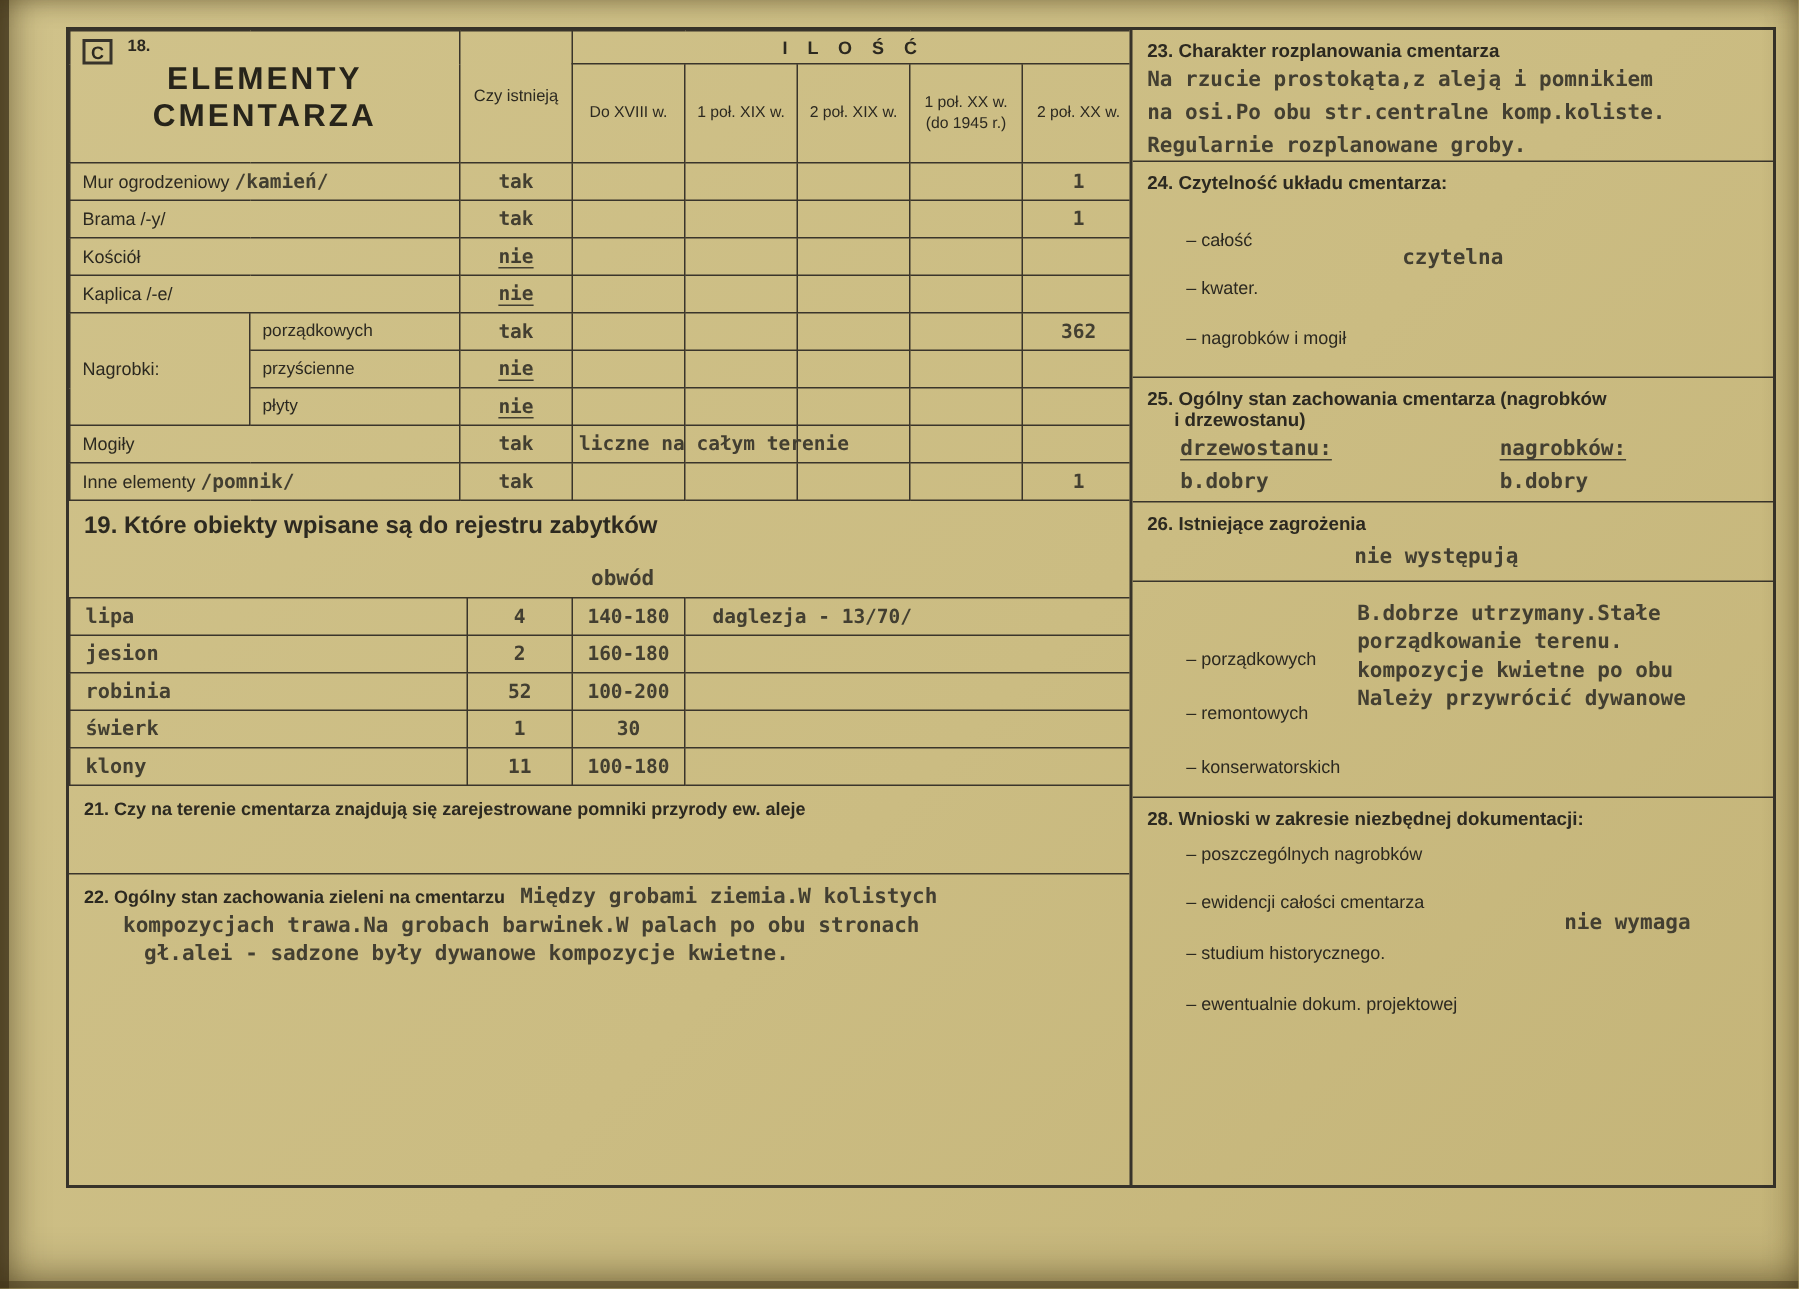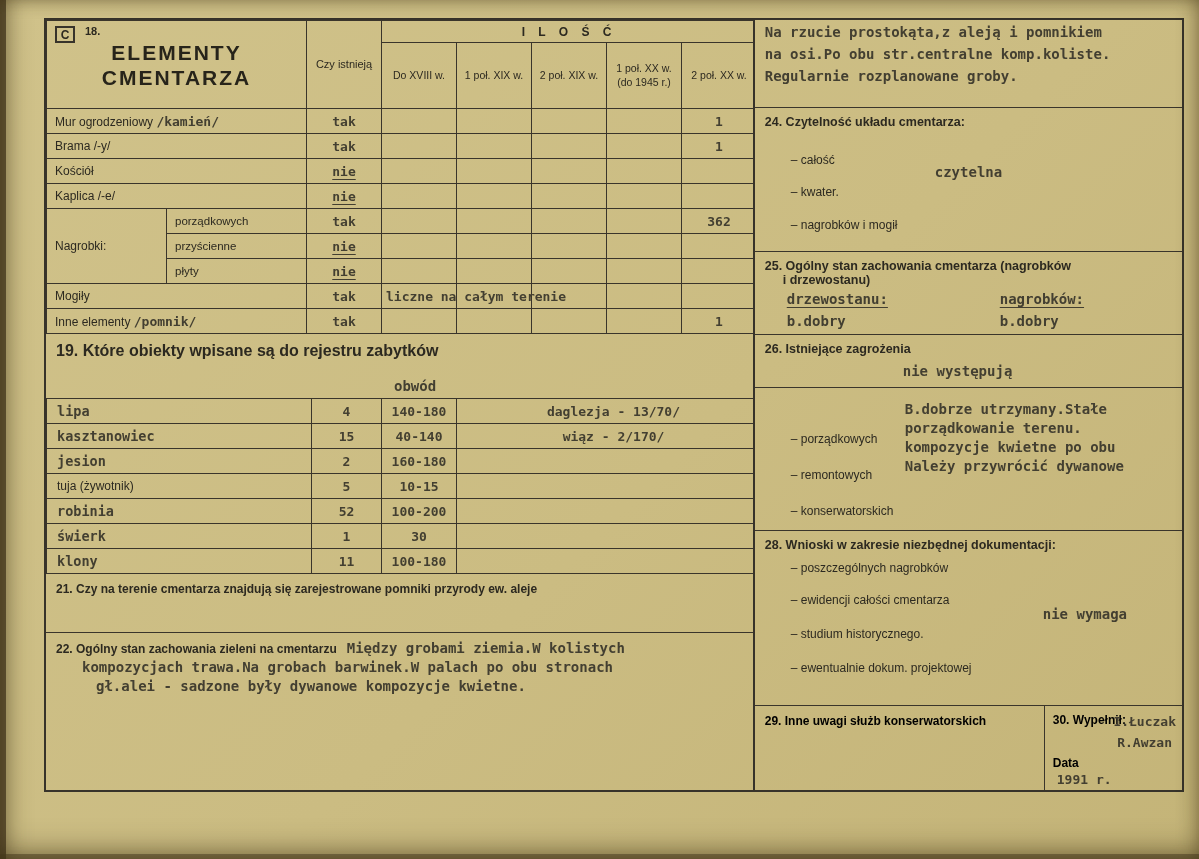--- a/index.html
+++ b/index.html
@@ -73,21 +73,21 @@
   .t20h { height:36px; }
   .t20first { position:relative; }
   .no20 { position:absolute; left:8px; top:4px; font-size:11px; font-weight:700; }
   .sdz  { text-align:center; font-weight:700; font-size:13px; letter-spacing:1px; padding-top:6px; }
   .c-il { font-size:12px; text-align:center; }
   .c-di { font-size:11.5px; text-align:center; line-height:1.25; }
   .c-st { font-size:12px; text-align:center; position:relative; }
   .dobry { position:absolute; right:26px; top:9px; }
   .tname { padding-left:10px; font-size:13.5px; }
   .tnamep { padding-left:10px; font-size:12px; }
-  .tnote { padding-left:18px; white-space:nowrap;text-align:center; }
+  .tnote { padding-left:18px; white-space:nowrap; }
 
   
   .s21 { height:58px; padding:8px 10px 0; font-size:12px; font-weight:600; }
   .s22 { height:86px; border-top:1.5px solid #3a352b; padding:6px 10px 0; }
   .s22 .l1 { display:flex; gap:10px; align-items:baseline; }
   .s22 .l1 .p { font-size:12px; font-weight:600; white-space:nowrap; }
   .t22 { font-size:14px; line-height:19px; }
   .ind1 { margin-left:26px; }
   .ind2 { margin-left:40px; }
 
@@ -256,35 +256,23 @@
             <col style="width:300px">
         </colgroup>
         <tbody>
         <tr class="dr">
           <td class="tname typed">lipa</td>
           <td class="num typed">4</td>
           <td class="num typed">140-180</td>
           <td class="tnote typed">daglezja - 13/70/</td>
         </tr>
         <tr class="dr">
-          <td class="tname typed">kasztanowiec</td>
-          <td class="num typed">15</td>
-          <td class="num typed">40-140</td>
-          <td class="tnote typed">wiąz - 2/170/</td>
-        </tr>
-        <tr class="dr">
           <td class="tname typed">jesion</td>
           <td class="num typed">2</td>
           <td class="num typed">160-180</td>
-          <td class="tnote typed"></td>
-        </tr>
-        <tr class="dr">
-          <td class="tnamep p">tuja (żywotnik)</td>
-          <td class="num typed">5</td>
-          <td class="num typed">10-15</td>
           <td class="tnote typed"></td>
         </tr>
         <tr class="dr">
           <td class="tname typed">robinia</td>
           <td class="num typed">52</td>
           <td class="num typed">100-200</td>
           <td class="tnote typed"></td>
         </tr>
         <tr class="dr">
           <td class="tname typed">świerk</td>
@@ -309,20 +297,21 @@
           <span class="typed t22">Między grobami ziemia.W kolistych</span>
         </div>
         <div class="typed t22 ind1">kompozycjach trawa.Na grobach barwinek.W palach po obu stronach</div>
         <div class="typed t22 ind2">gł.alei - sadzone były dywanowe kompozycje kwietne.</div>
       </div>
     </div>
 
     <div class="right">
 
       <div class="sec s23">
+        <div class="slabel">23. Charakter rozplanowania cmentarza</div>
         <div class="typed t23">Na rzucie prostokąta,z aleją i pomnikiem</div>
         <div class="typed t23">na osi.Po obu str.centralne komp.koliste.</div>
         <div class="typed t23">Regularnie rozplanowane groby.</div>
       </div>
 
       <div class="sec s24">
         <div class="slabel">24. Czytelność układu cmentarza:</div>
         <div class="item" style="top:45px">– całość</div>
         <div class="item" style="top:77px">– kwater.</div>
         <div class="item" style="top:110px">– nagrobków i mogił</div>
@@ -357,30 +346,20 @@
 
       <div class="sec s28">
         <div class="slabel">28. Wnioski w zakresie niezbędnej dokumentacji:</div>
         <div class="item" style="top:30px">– poszczególnych nagrobków</div>
         <div class="item" style="top:62px">– ewidencji całości cmentarza</div>
         <div class="item" style="top:96px">– studium historycznego.</div>
         <div class="item" style="top:130px">– ewentualnie dokum. projektowej</div>
         <div class="tabs typed" style="left:288px; top:74px">nie wymaga</div>
       </div>
 
-      <div class="sec s29">
-        <div class="s29l">29. Inne uwagi służb konserwatorskich</div>
-        <div class="s29r">
-          <div class="lbl30">30. Wypełnił:</div>
-          <div class="typed n1">I.Łuczak</div>
-          <div class="typed n2">R.Awzan</div>
-          <div class="datalbl">Data</div>
-          <div class="typed datev">1991 r.</div>
-        </div>
-      </div>
 
     </div>
   </div>
 
   <div class="edgeL"></div>
   <div class="edgeB"></div>
   <div class="vignette"></div>
 </div>
 
 </body></html>

